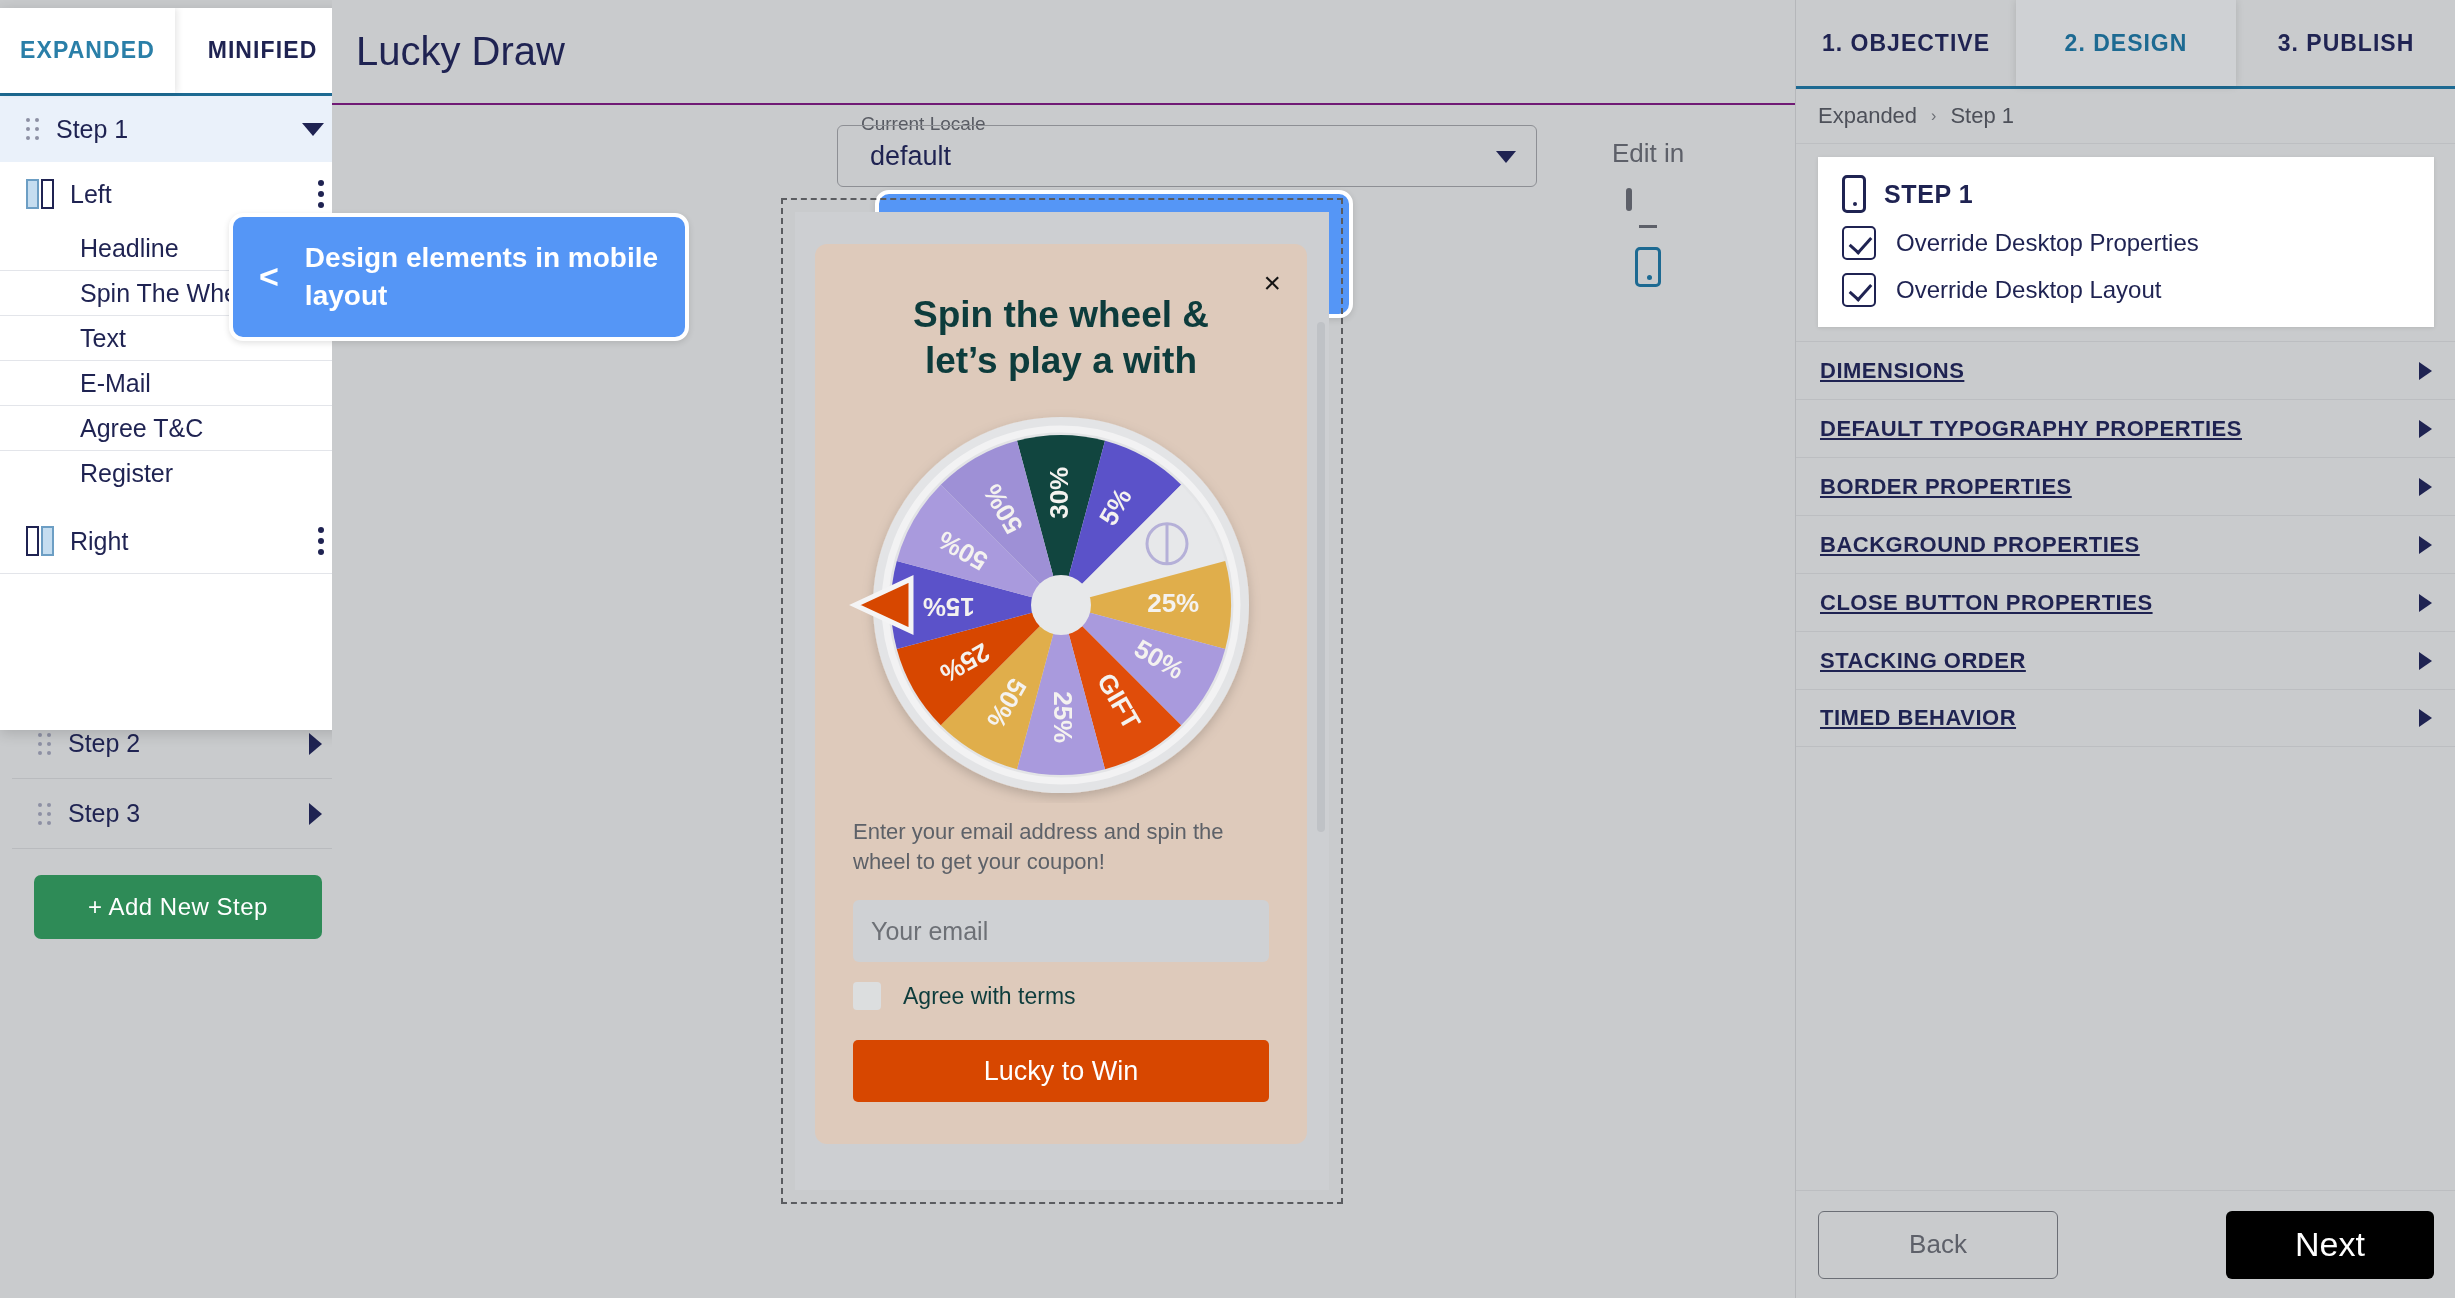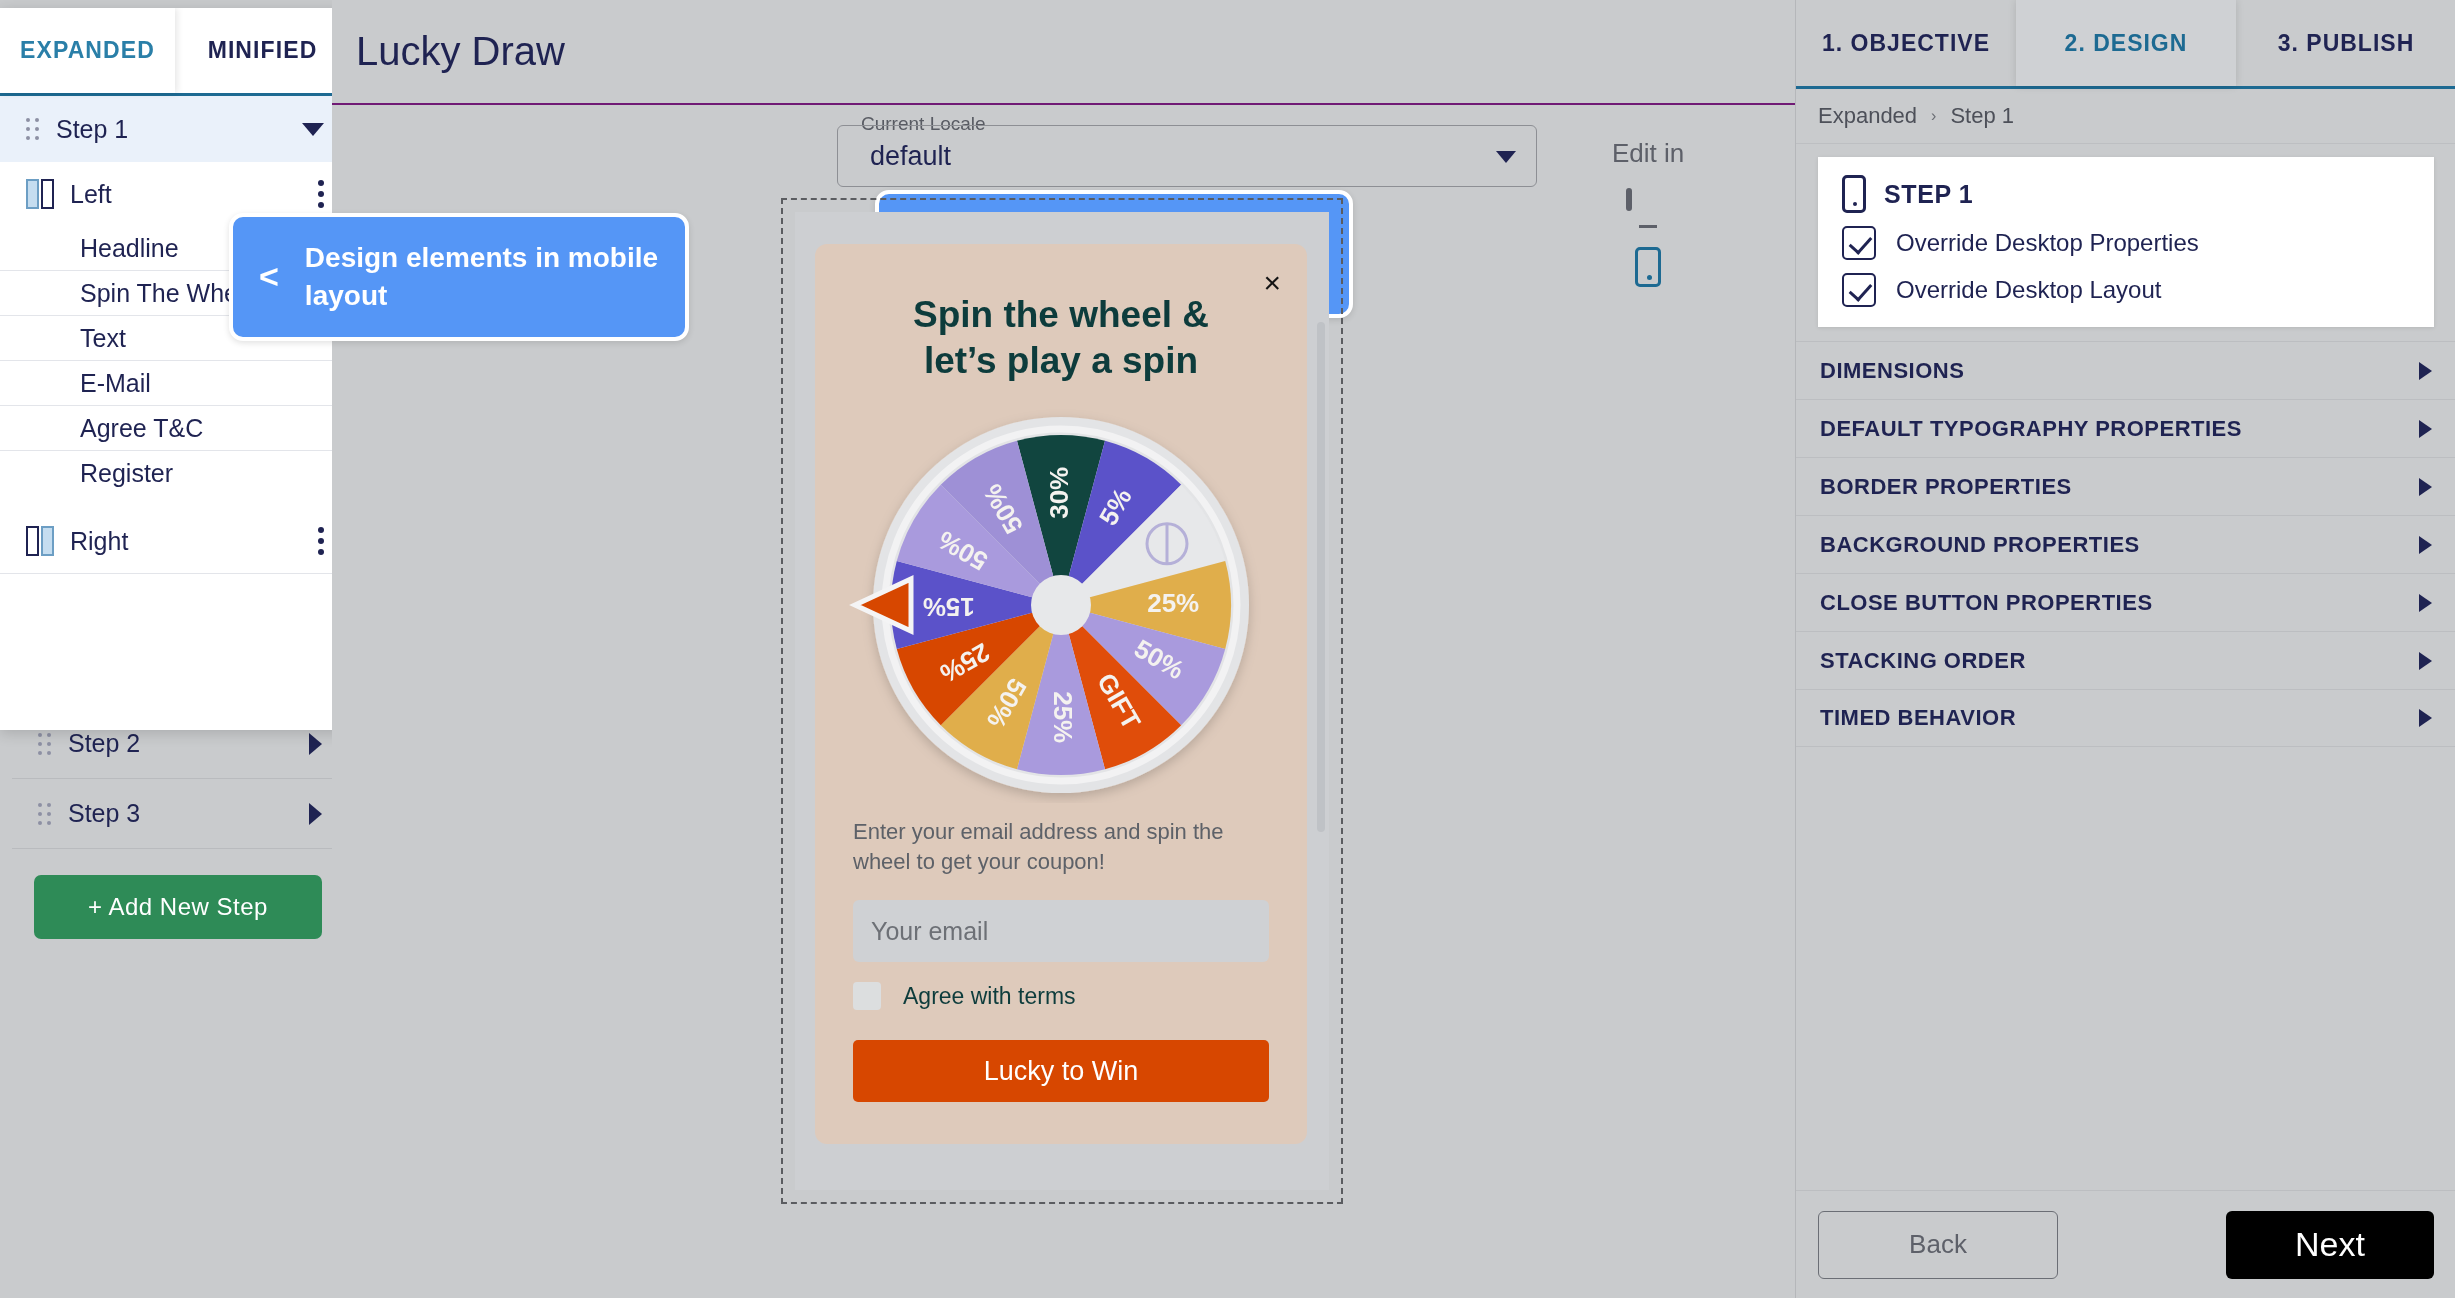--- a/index.html
+++ b/index.html
@@ -202,21 +202,21 @@
     border-right:3px solid #1f2352;border-bottom:3px solid #1f2352;transform:rotate(42deg);
   }
   .sc-lbl{font-size:24px;color:#1f2352;}
 
   .acc{margin-top:14px;}
   .acc-row{
     height:58px;display:flex;align-items:center;justify-content:space-between;
     padding:0 24px;box-sizing:border-box;border-top:1px solid #bcbec1;cursor:pointer;
   }
   .acc-row:last-child{border-bottom:1px solid #bcbec1;}
-  .acc-lbl{font-size:22px;font-weight:bold;letter-spacing:.5px;color:#1f2352;}
+  .acc-lbl{font-size:22px;font-weight:bold;letter-spacing:.5px;color:#1f2352;text-decoration:underline;}
   .acc-caret{width:0;height:0;border-top:9px solid transparent;border-bottom:9px solid transparent;border-left:13px solid #1f2352;}
 
   .rp-footer{
     position:absolute;left:0;bottom:0;width:660px;height:108px;
     border-top:1px solid #bcbec1;box-sizing:border-box;
     display:flex;align-items:center;justify-content:space-between;padding:0 22px;
   }
   .btn-back{
     width:240px;height:68px;border:1px solid #6b6e75;border-radius:6px;background:transparent;
     font-size:26px;color:#5d6069;cursor:pointer;font-family:"Liberation Sans", sans-serif;
@@ -357,21 +357,21 @@
     </div>
 
     <div class="preview-frame">
       <div class="preview-inner">
 
         <div class="popup">
           <div class="popup-close">×</div>
 
           <div class="popup-headline">
             <div>Spin the wheel &amp;</div>
-            <div>let’s play a spin</div>
+            <div>let’s play a with</div>
           </div>
 
           <div class="wheel-wrap">
             <svg width="492" height="396" viewBox="0 0 492 396">
               <defs>
                 <filter id="sh" x="-20%" y="-20%" width="140%" height="140%">
                   <feDropShadow dx="0" dy="4" stdDeviation="6" flood-color="#000" flood-opacity="0.18"></feDropShadow>
                 </filter>
               </defs>
               <circle cx="246" cy="198" r="188" fill="#e3e4e6" filter="url(#sh)"></circle>

